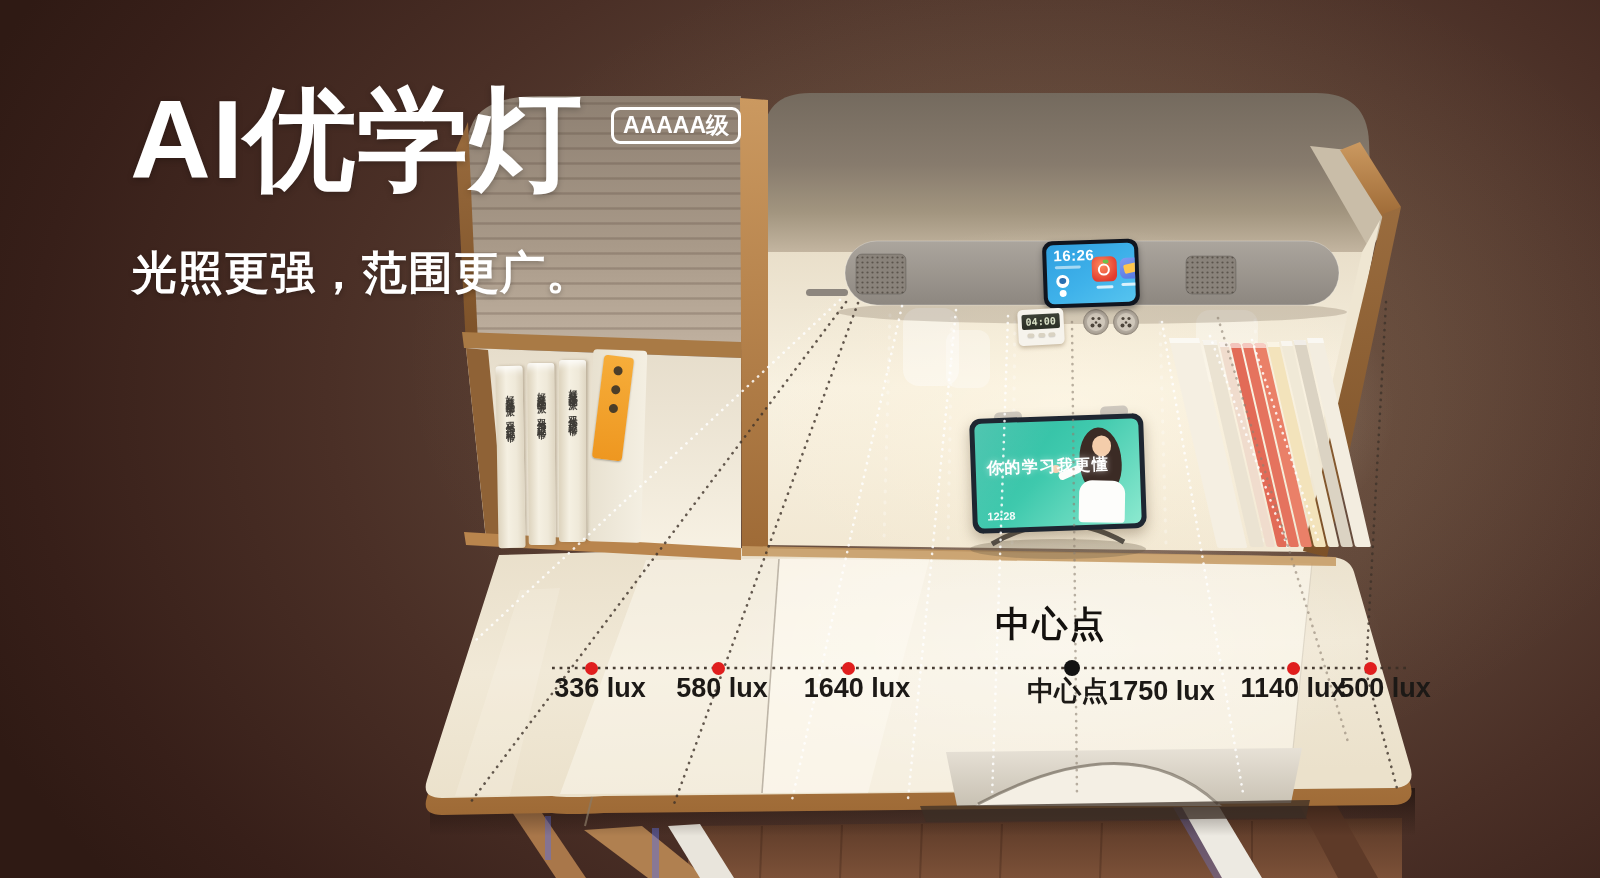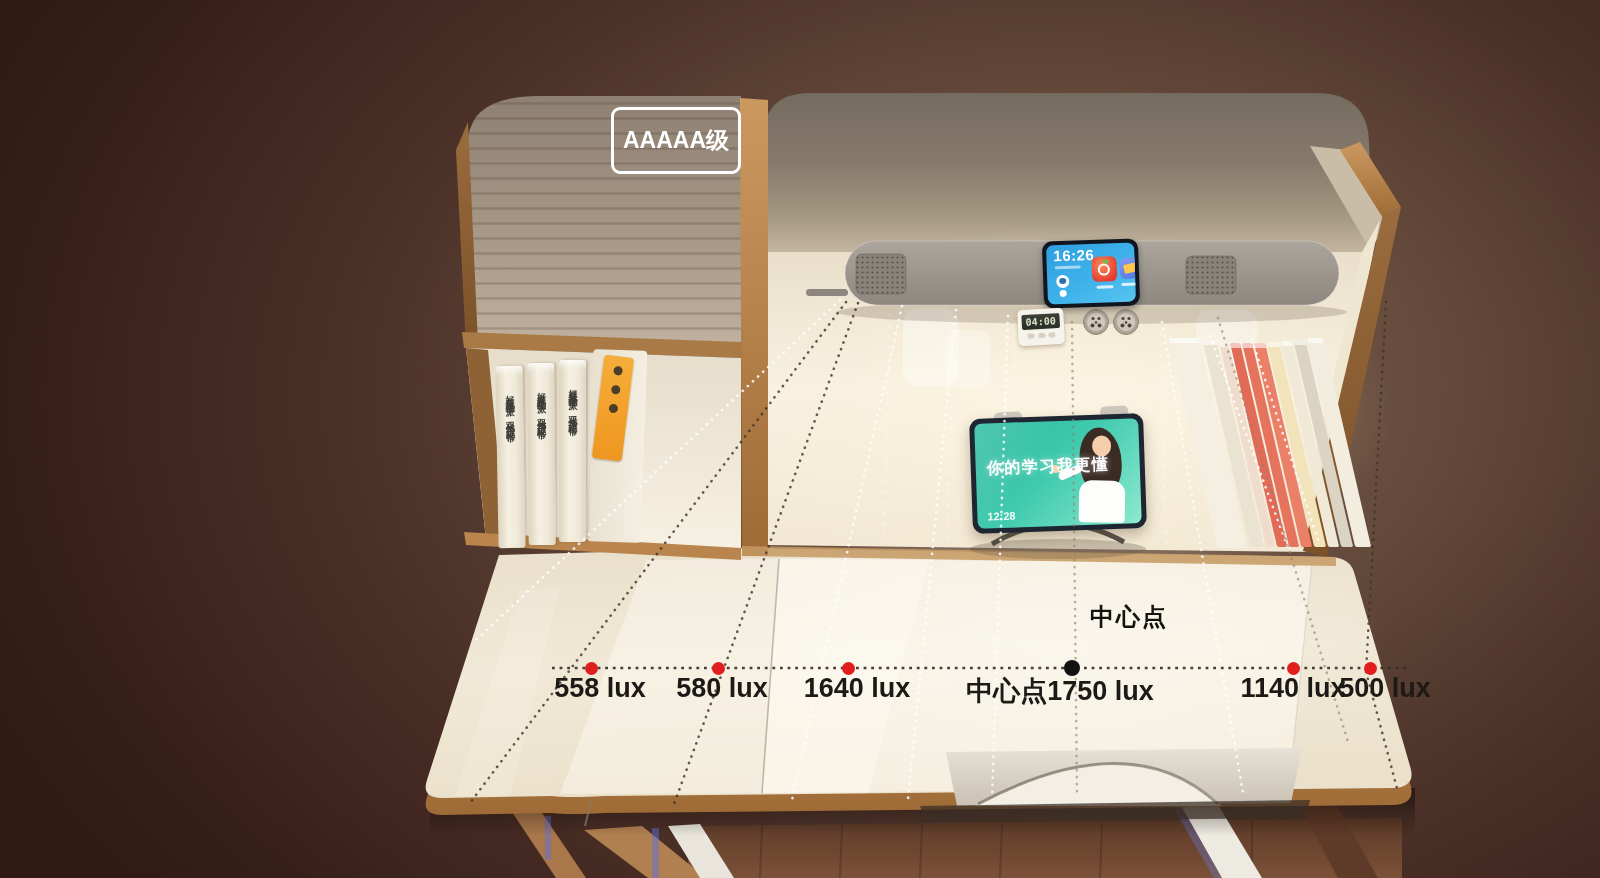--- a/index.html
+++ b/index.html
@@ -5,21 +5,21 @@
   *{margin:0;padding:0;box-sizing:border-box}
   html,body{background:#2c1a15}
   .stage{position:relative;width:1600px;height:878px;overflow:hidden;
     font-family:"Liberation Sans","DejaVu Sans",sans-serif;
     background:radial-gradient(1150px 820px at 65% 45%, #6e5547 0%, #5e4538 34%, #4a2f26 62%, #371f19 88%, #2f1a14 100%);}
   svg.layer{position:absolute;left:0;top:0}
   .mid,.top{position:absolute;left:0;top:0;width:1600px;height:878px;pointer-events:none}
 
   
   .hero-title{position:absolute;left:130px;top:78px;font-size:112px;font-weight:900;color:#fff;line-height:1.1;letter-spacing:1px;text-shadow:0 2px 6px rgba(0,0,0,.25)}
-  .grade-badge{position:absolute;left:611px;top:107px;border:3px solid #fff;border-radius:9px;padding:16px 9px;font-size:23px;font-weight:700;color:#fff;line-height:1.25}
+  .grade-badge{position:absolute;left:611px;top:107px;border:3px solid #fff;border-radius:9px;padding:1px 9px;font-size:23px;font-weight:700;color:#fff;line-height:1.25}
   .hero-sub{position:absolute;left:132px;top:243px;font-size:45px;font-weight:700;color:#fff;letter-spacing:1px;text-shadow:0 2px 5px rgba(0,0,0,.25)}
 
   
   .spine{position:absolute;width:27px;height:182px;border-radius:3px;
     background:linear-gradient(90deg,#ddd3bd 0%,#f5f0e2 38%,#efe9d9 72%,#dfd6c2 100%);
     box-shadow:2px 0 3px rgba(110,90,60,.35), inset 0 10px 7px -6px rgba(255,255,255,.85);
     display:flex;flex-direction:column;align-items:center;padding-top:22px;gap:12px}
   .spine span{writing-mode:vertical-rl;text-orientation:upright;font-size:9px;font-weight:700;color:#3f3c37;letter-spacing:2px;line-height:1}
   .box-back{position:absolute;left:590px;top:350px;width:54px;height:192px;background:linear-gradient(90deg,#e8e1d0,#f4efe2);border-radius:4px;transform:rotate(2deg)}
   .box-label{position:absolute;left:598px;top:356px;width:30px;height:104px;background:linear-gradient(180deg,#f6ad3a,#ee9720);border-radius:4px;transform:rotate(7deg);box-shadow:0 1px 2px rgba(0,0,0,.3)}
@@ -52,21 +52,21 @@
   .tablet .sheen{position:absolute;left:-30%;top:-40%;width:90%;height:180%;background:linear-gradient(115deg,rgba(255,255,255,.35),rgba(255,255,255,0) 60%);transform:rotate(8deg)}
   .tab-slogan{position:absolute;left:11px;top:35px;font-size:16px;font-weight:800;color:#fff;letter-spacing:1.5px;text-shadow:0 0 6px rgba(255,255,255,.55)}
   .tab-time{position:absolute;left:10px;bottom:6px;font-size:11px;font-weight:700;color:rgba(255,255,255,.95)}
   .w-hair{position:absolute;right:18px;top:8px;width:42px;height:66px;background:#3b2b25;border-radius:46% 54% 42% 48%}
   .w-face{position:absolute;right:28px;top:16px;width:19px;height:21px;background:#f4cdab;border-radius:50%}
   .w-body{position:absolute;right:16px;bottom:2px;width:46px;height:42px;background:#fdfdfb;border-radius:13px 13px 4px 4px;transform:rotate(3deg)}
   .w-arm{position:absolute;right:58px;top:48px;width:24px;height:8px;background:#fdfdfb;border-radius:4px;transform:rotate(-22deg)}
   .w-hand{position:absolute;right:80px;top:44px;width:8px;height:8px;background:#f4cdab;border-radius:50%}
 
   
-  .center-label{position:absolute;left:1129px;top:601px;transform:translateX(-50%);font-size:24px;font-weight:800;color:#14110e;letter-spacing:2px}
+  .center-label{position:absolute;left:1051px;top:601px;transform:translateX(-50%);font-size:35px;font-weight:800;color:#14110e;letter-spacing:2px}
   .lux-label{position:absolute;top:673px;transform:translateX(-50%);font-size:27px;font-weight:600;color:#1c1916;white-space:nowrap}
   .lux-dot{position:absolute;width:13px;height:13px;border-radius:50%;top:662px}
   .lux-dot.center{width:16px;height:16px;top:660px}
 </style>
 </head>
 <body>
 
 <div class="stage">
 
   <svg class="layer" width="1600" height="878" viewBox="0 0 1600 878">
@@ -361,31 +361,33 @@
         <path d="M1252,340 L1318,540"></path>
     </g>
     <g stroke="#8d8172" stroke-width="2.6" stroke-linecap="round" stroke-dasharray="0.2 6.8" opacity=".6" fill="none">
       <path d="M1072,322 L1077,796"></path>
         <path d="M1218,318 L1348,742"></path>
     </g>
     <line x1="552" y1="668" x2="1406" y2="668" stroke="#3a2e25" stroke-width="2.4" stroke-dasharray="2.8 4.8" opacity=".92"></line>
   </svg>
 
   <div class="top">
+    <div class="hero-title">AI优学灯</div>
     <div class="grade-badge">AAAAA级</div>
+    <div class="hero-sub">光照更强，范围更广。</div>
 
     <div class="center-label">中心点</div>
 
     <span class="lux-dot" style="left: 585px; background: rgb(224, 30, 30);"></span>
     <span class="lux-dot" style="left: 712px; background: rgb(224, 30, 30);"></span>
     <span class="lux-dot" style="left: 842px; background: rgb(224, 30, 30);"></span>
     <span class="lux-dot center" style="left: 1064px; background: rgb(18, 18, 18);"></span>
     <span class="lux-dot" style="left: 1287px; background: rgb(224, 30, 30);"></span>
     <span class="lux-dot" style="left: 1364px; background: rgb(224, 30, 30);"></span>
 
-    <div class="lux-label" style="left:600px">558 lux</div>
+    <div class="lux-label" style="left:600px">336 lux</div>
     <div class="lux-label" style="left:722px">580 lux</div>
     <div class="lux-label" style="left:857px">1640 lux</div>
-    <div class="lux-label" style="left:1060px">中心点1750 lux</div>
+    <div class="lux-label" style="left:1121px">中心点1750 lux</div>
     <div class="lux-label" style="left:1293px">1140 lux</div>
     <div class="lux-label" style="left:1385px">500 lux</div>
   </div>
 </div>
 
 </body></html>

